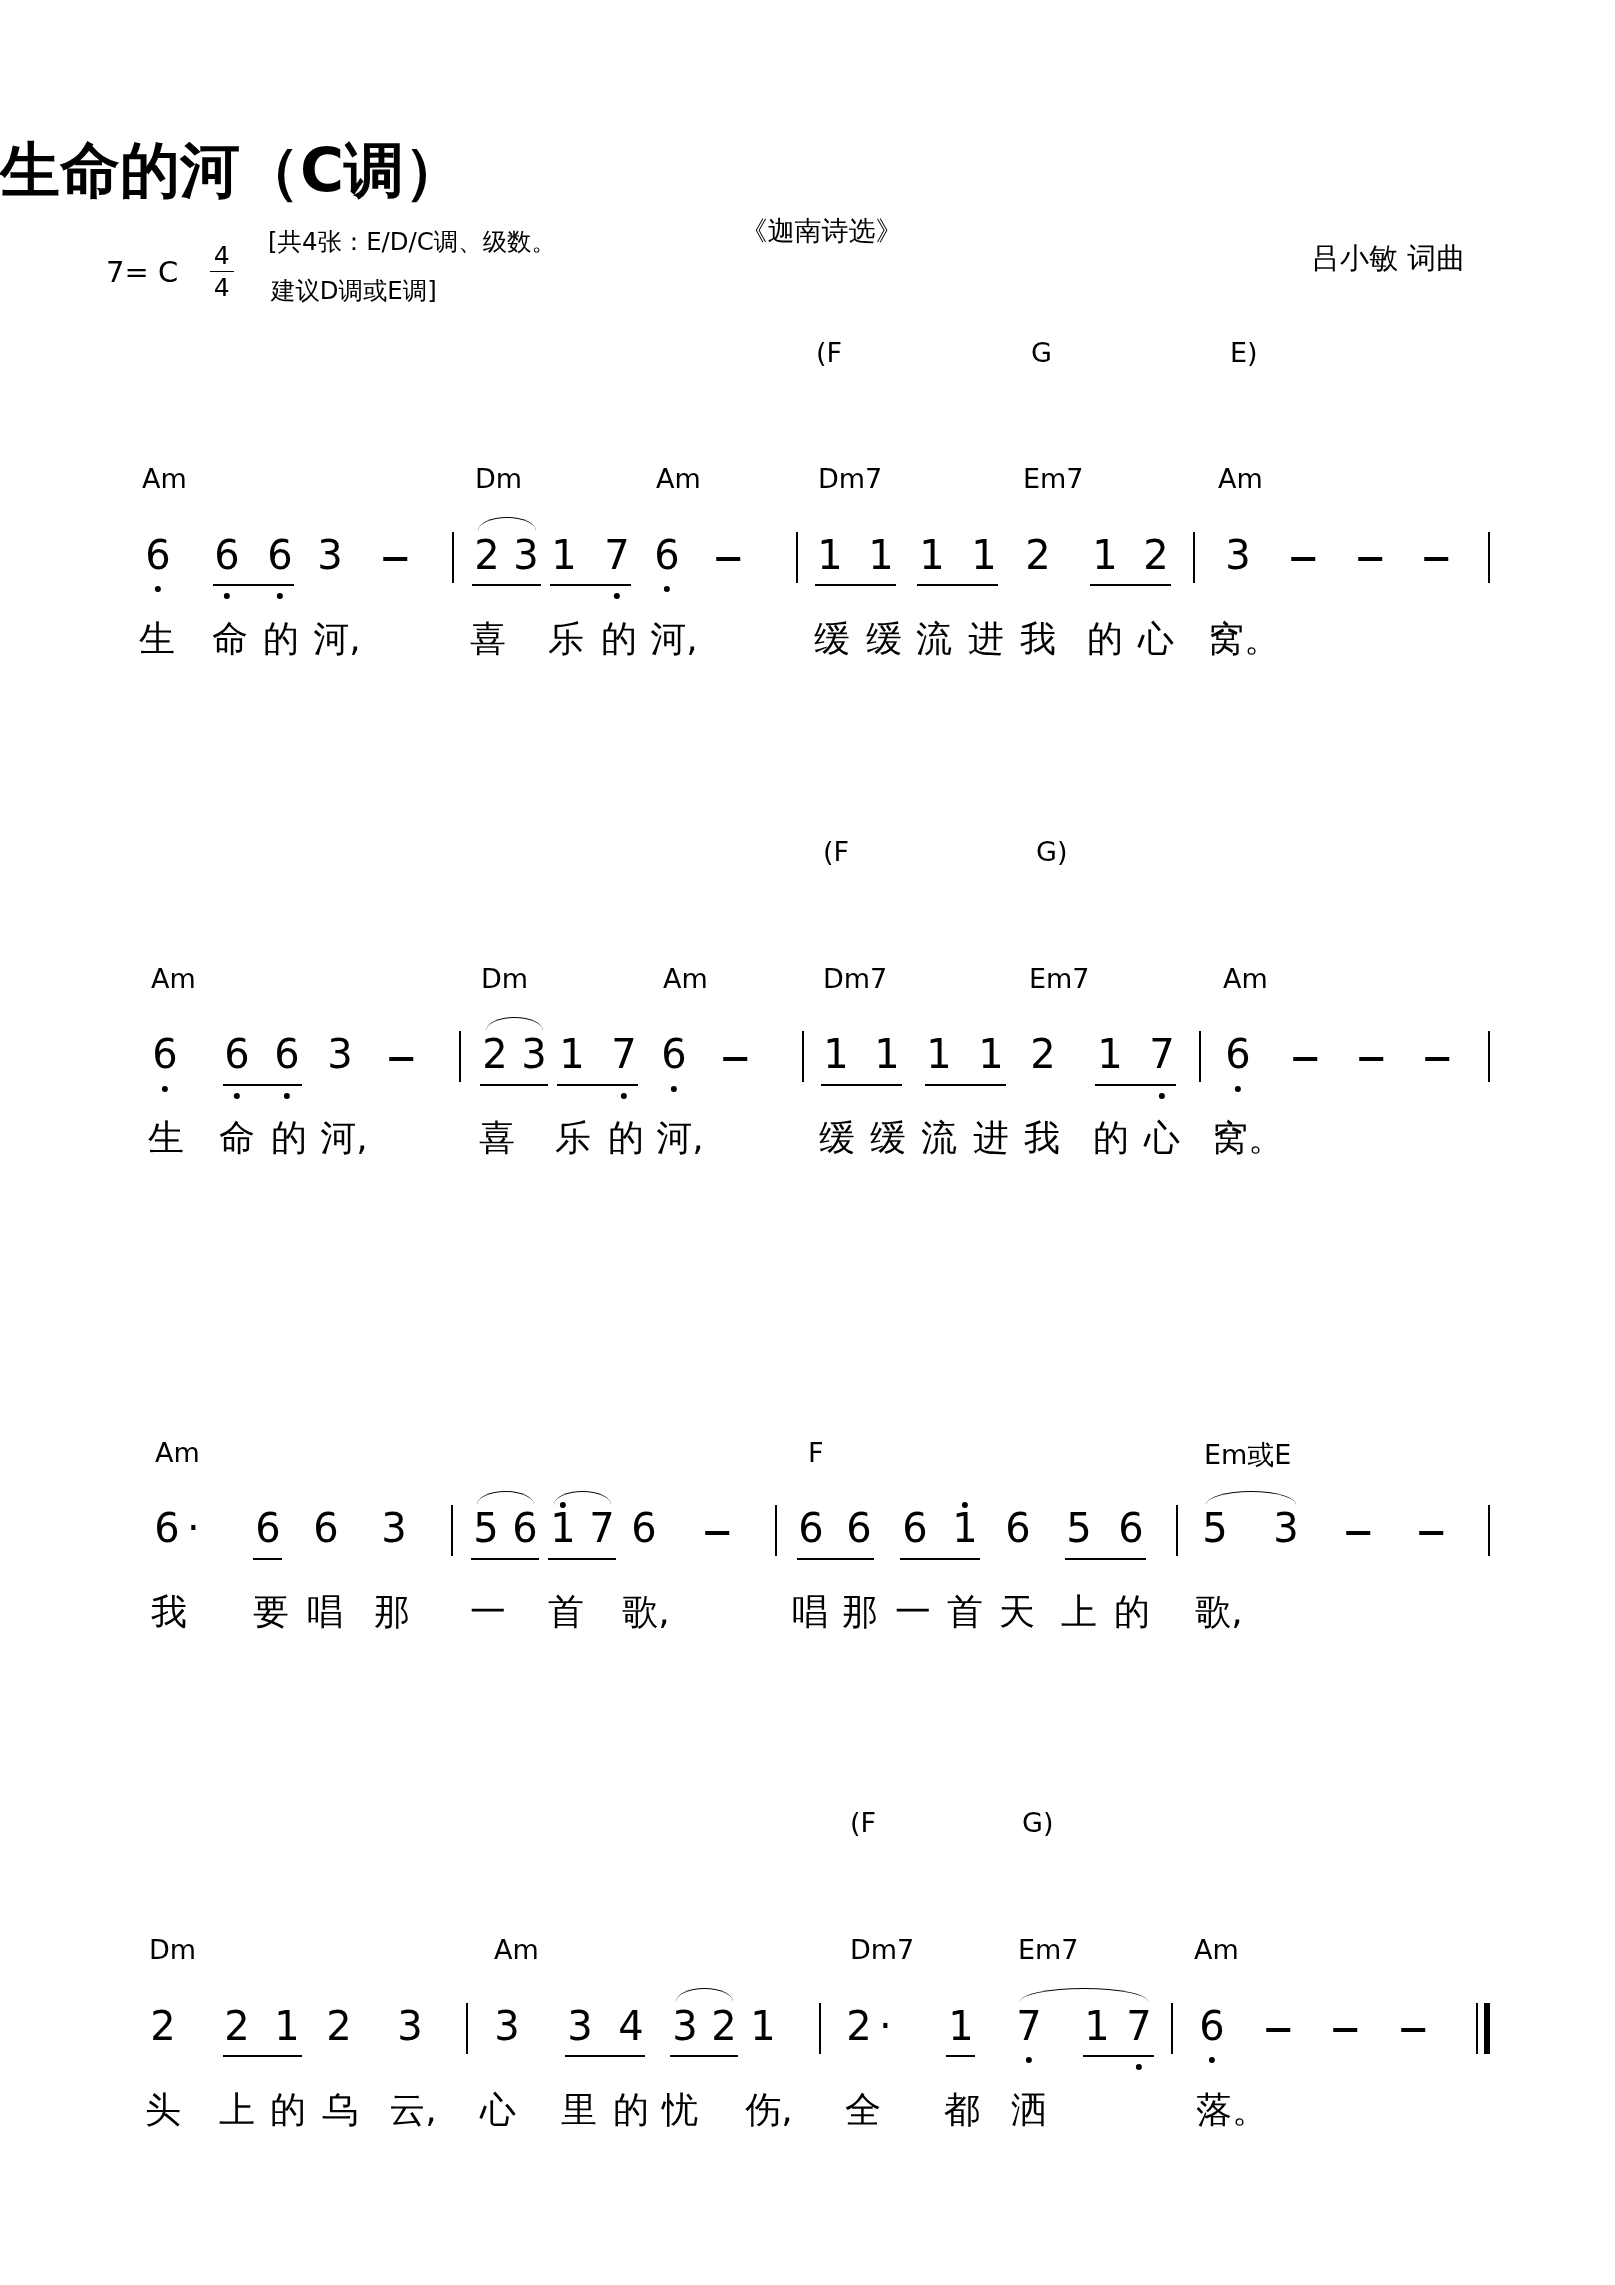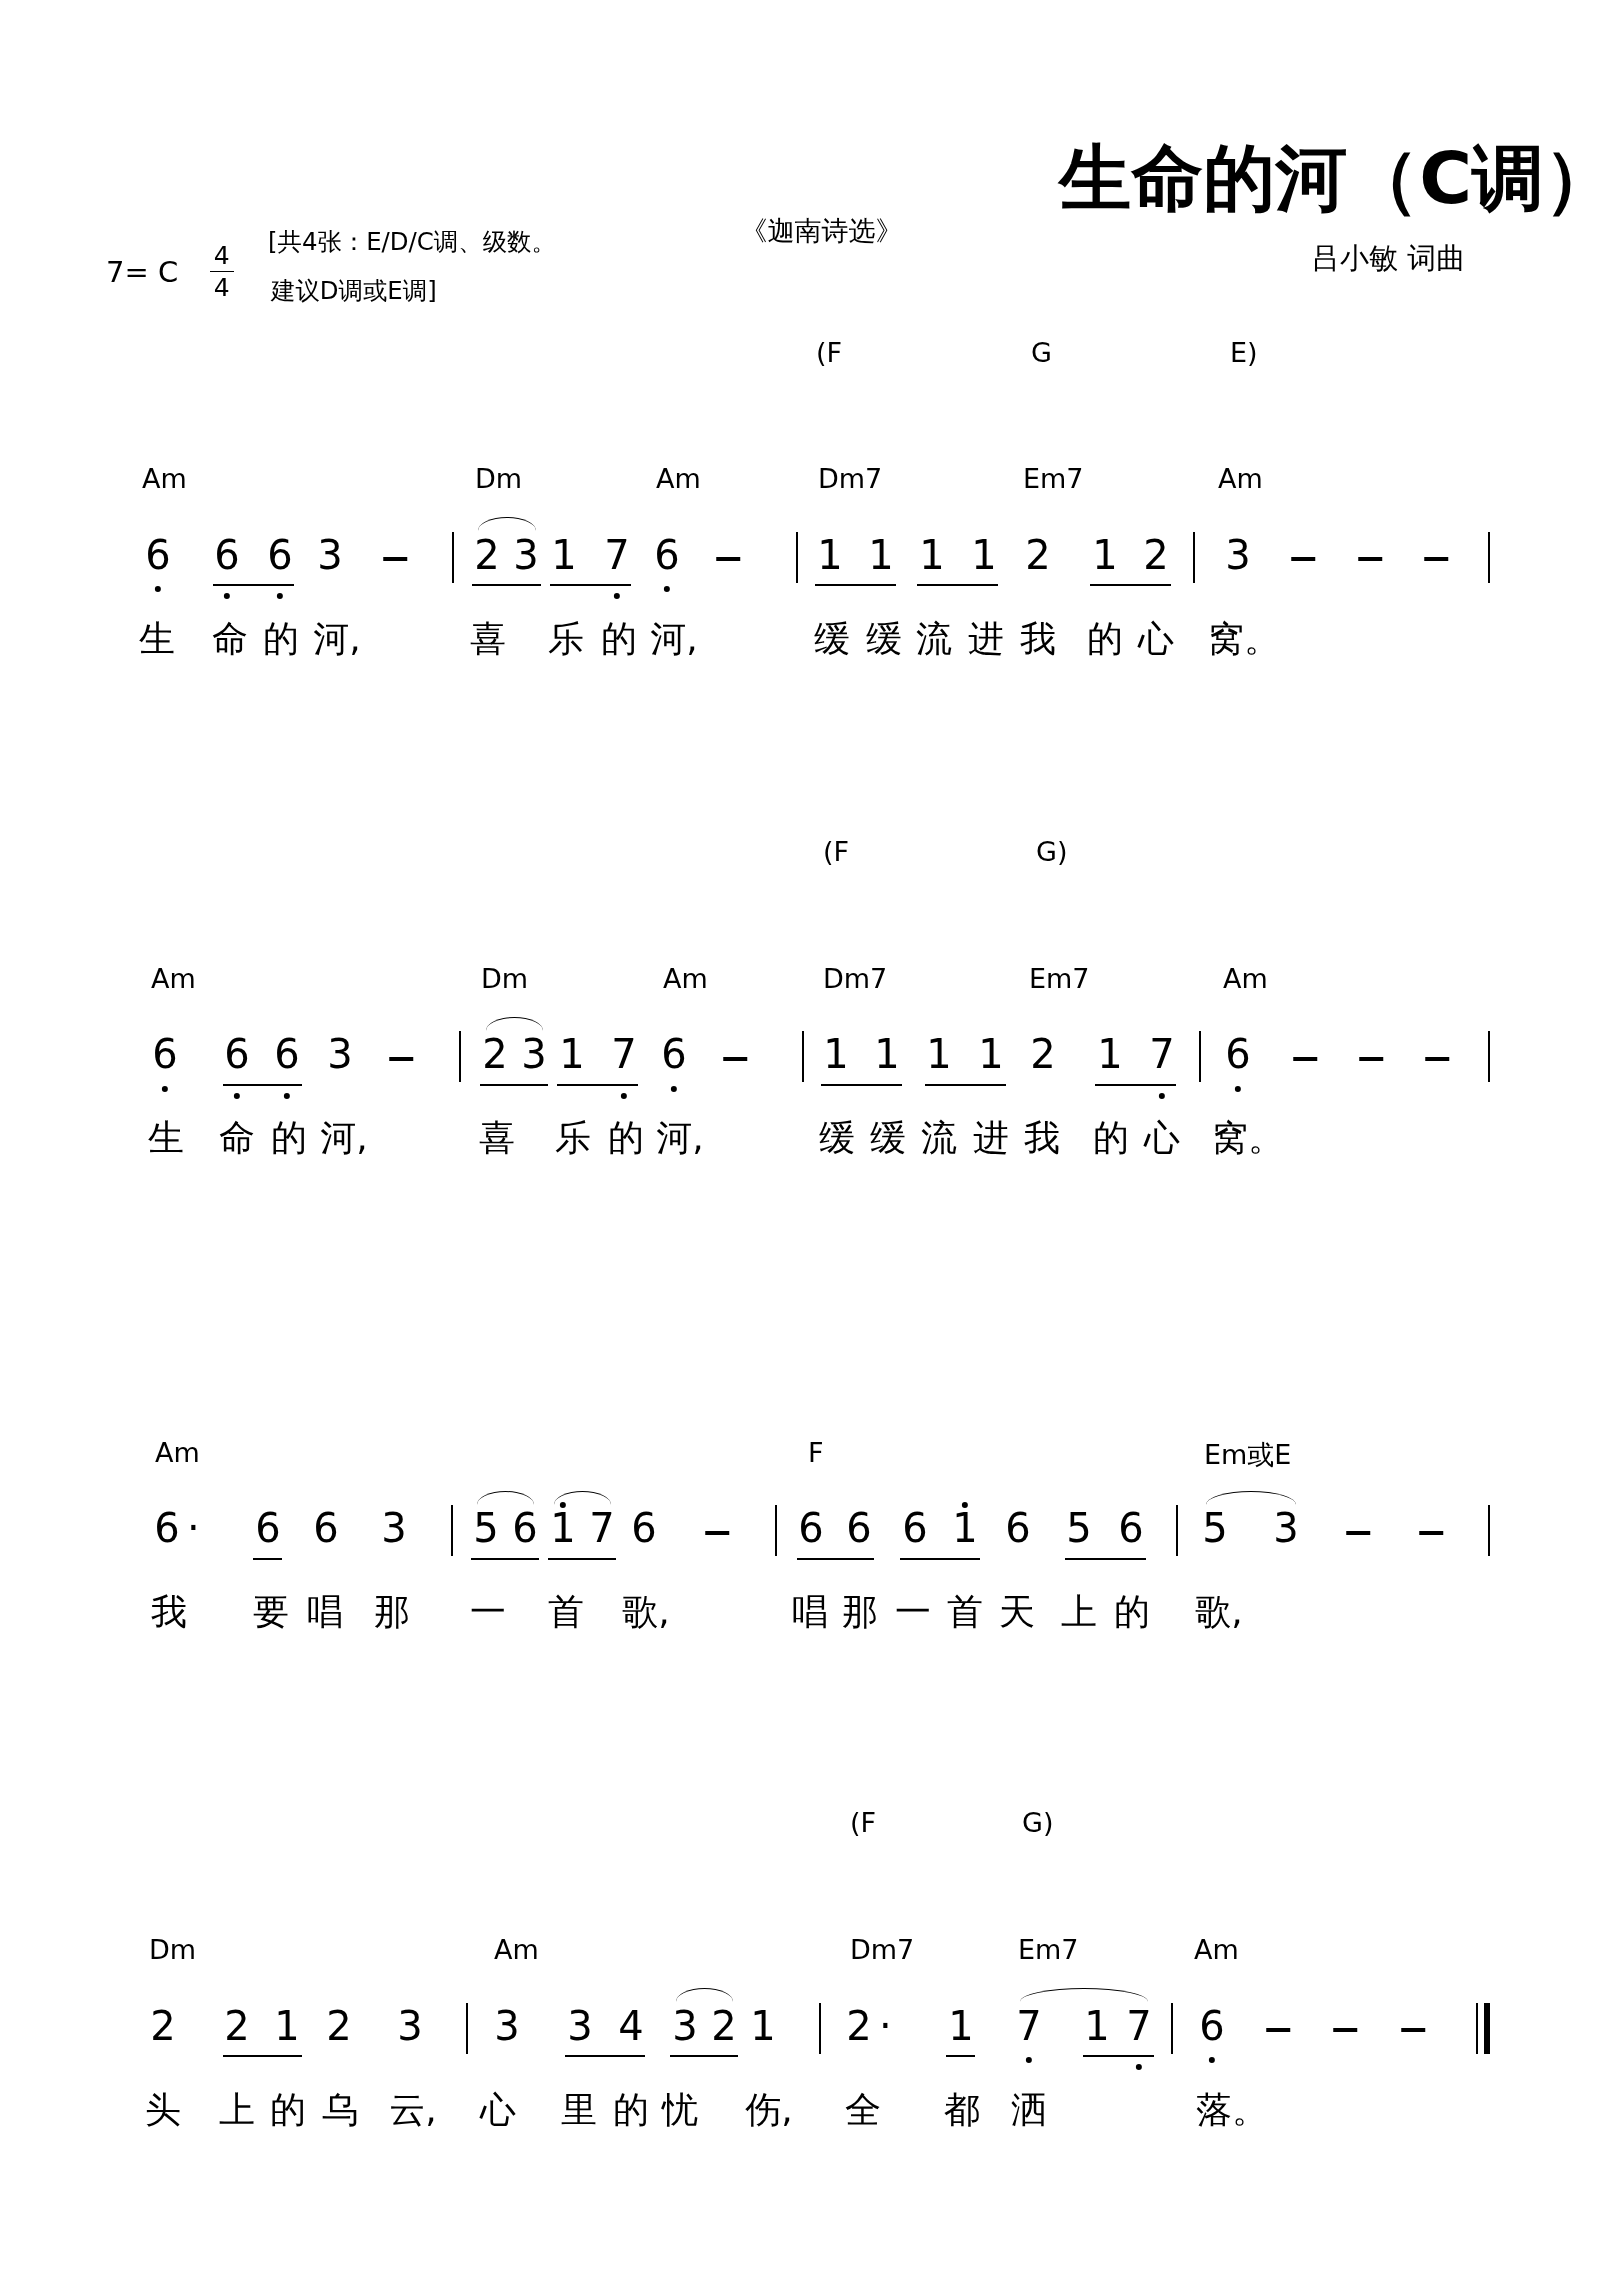--- a/index.html
+++ b/index.html
@@ -1,18 +1,18 @@
 <!DOCTYPE html>
 <html style="font-size:14.5px"><head>
 <meta charset="utf-8">
 <style>
   html,body{margin:0;padding:0;background:#fff;}
   body{width:1616px;height:2285px;position:relative;overflow:hidden;font-family:"DejaVu Sans",sans-serif;color:#000;}
   .abs{position:absolute;white-space:nowrap;}
-  .title{font-family:"DejaVu Sans",sans-serif;font-weight:bold;font-size:72px;left:0;width:1616px;text-align:right;top:131px;padding-left:0;}
+  .title{font-family:"DejaVu Sans",sans-serif;font-weight:bold;font-size:60px;left:0;width:1616px;text-align:left;top:131px;padding-left:0;}
   .subtitle{font-size:27px;left:0;width:1616px;text-align:center;top:213px;padding-left:27px;box-sizing:border-box;}
   .key{font-size:29px;left:106px;top:255px;}
   .timesig{left:210px;top:242px;font-size:25px;text-align:center;width:23.5px;line-height:27px;}
   .timesig .line{display:block;border-top:1.8px solid #000;width:23.5px;margin:1.8px 0;}
   .note-text{font-size:24.4px;line-height:36px;}
   .composer{font-size:29px;left:1311px;top:239px;}
   .chord{font-size:27px;font-family:"DejaVu Sans",sans-serif;}
   .note{font-size:40px;transform:translateX(-50%);font-family:"DejaVu Sans",sans-serif;}
   .dash{position:absolute;height:3.6px;width:23.5px;background:#000;transform:translateX(-50%);}
   .bar{position:absolute;width:1.8px;background:#000;height:51px;}

